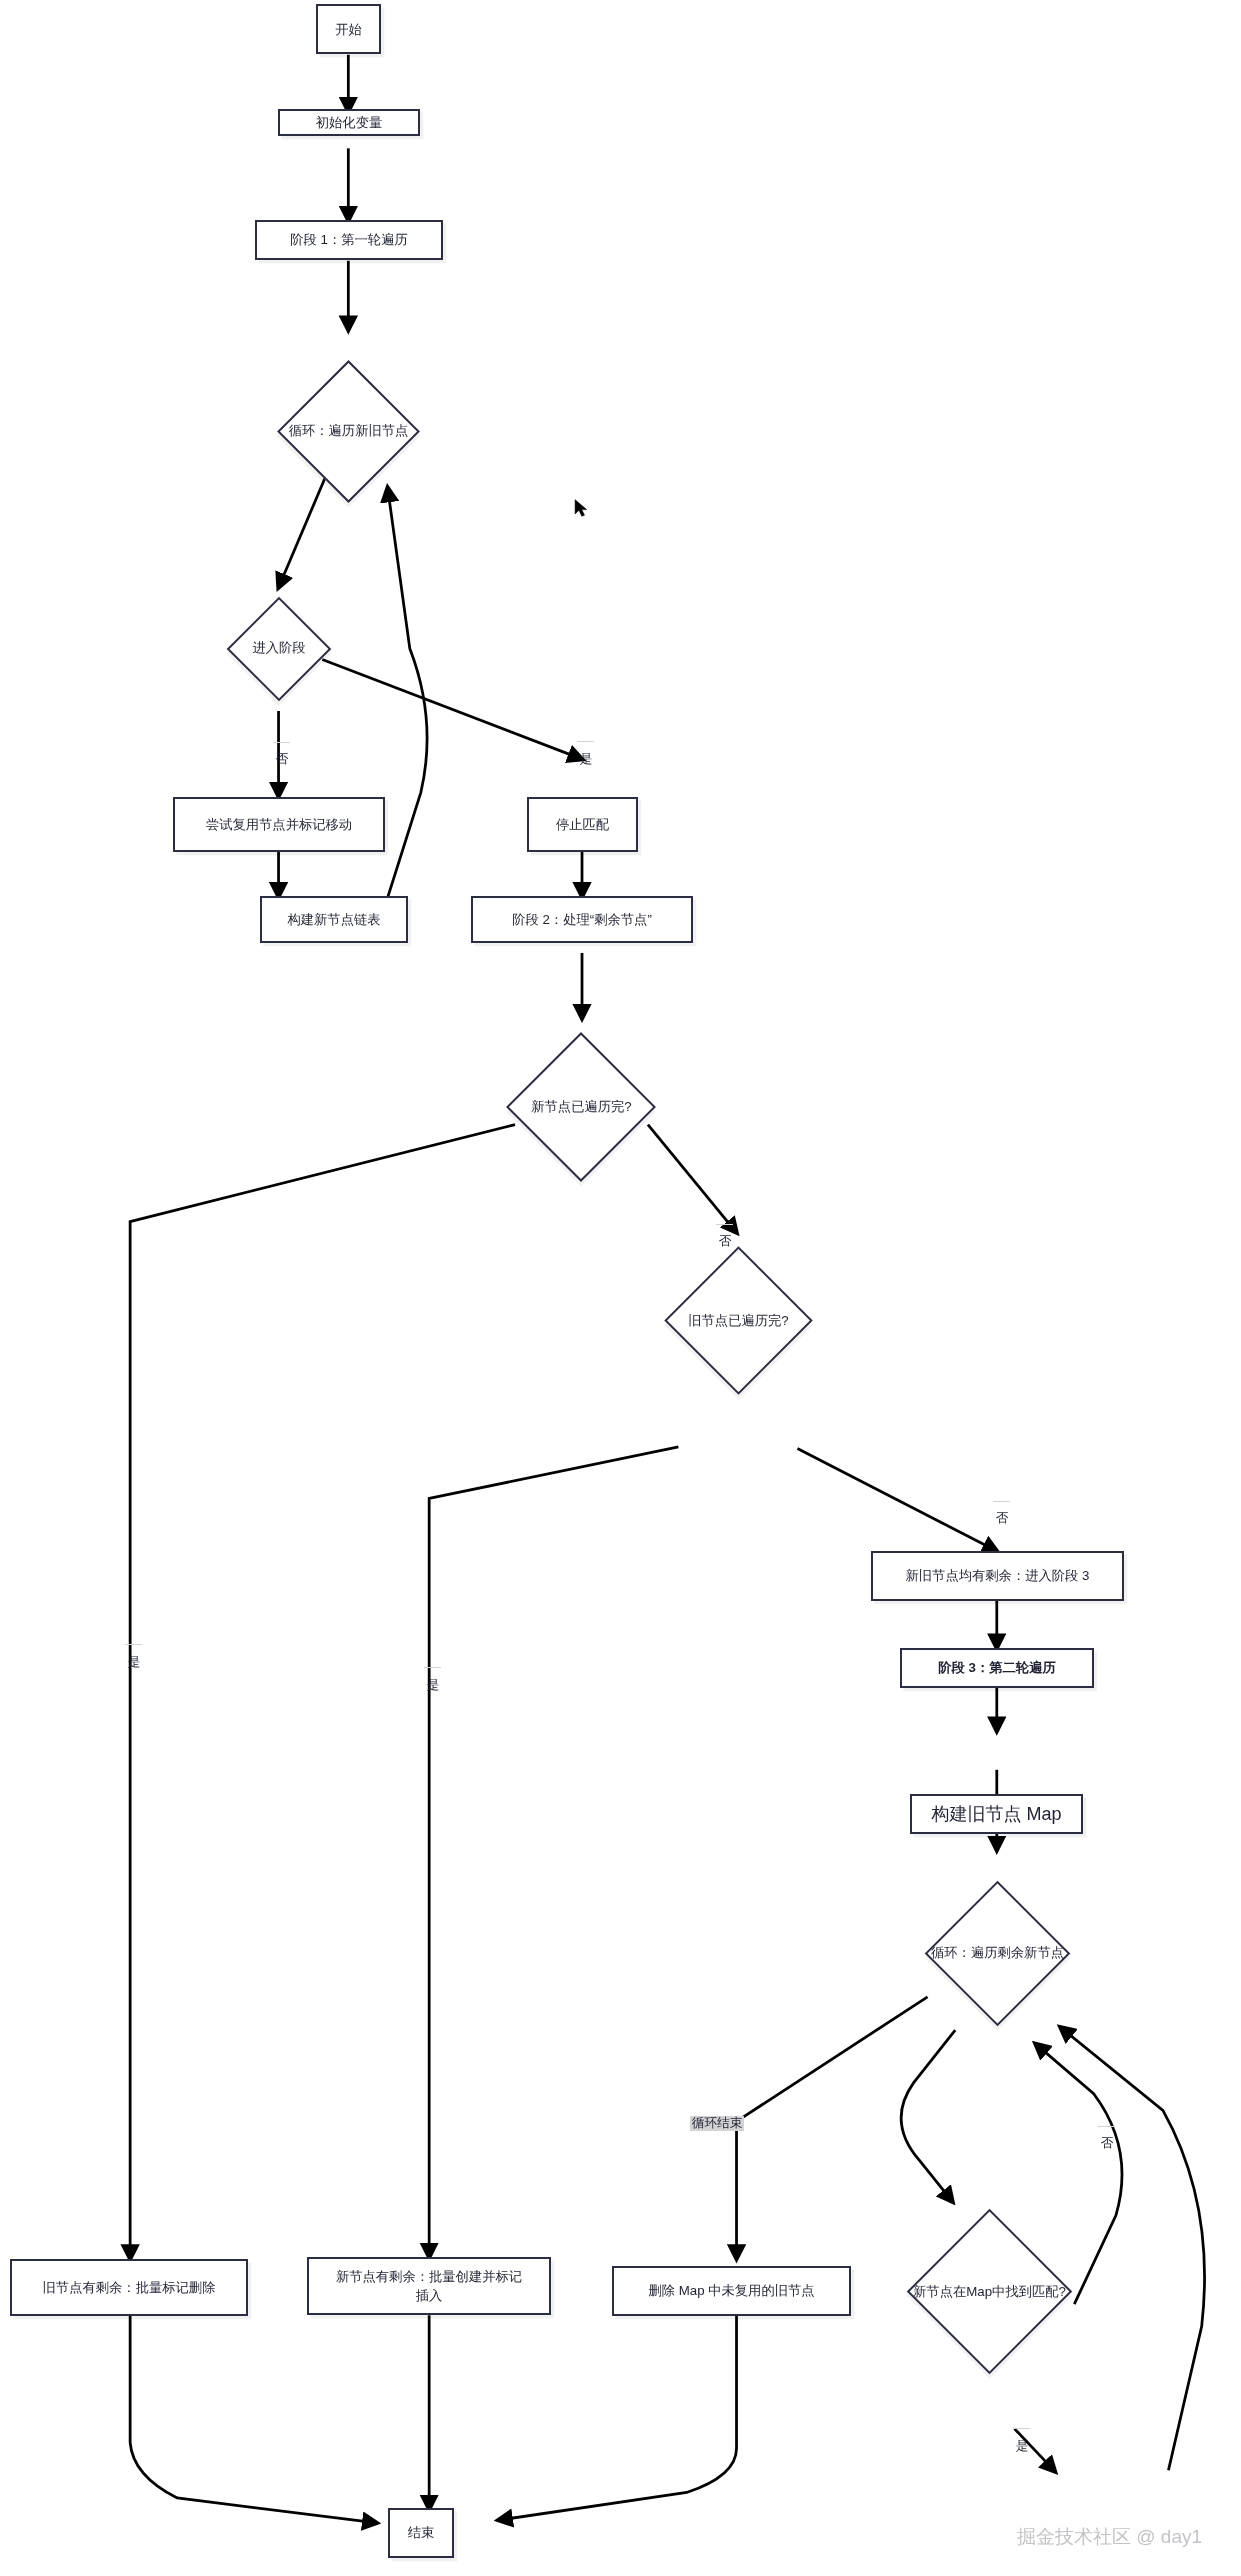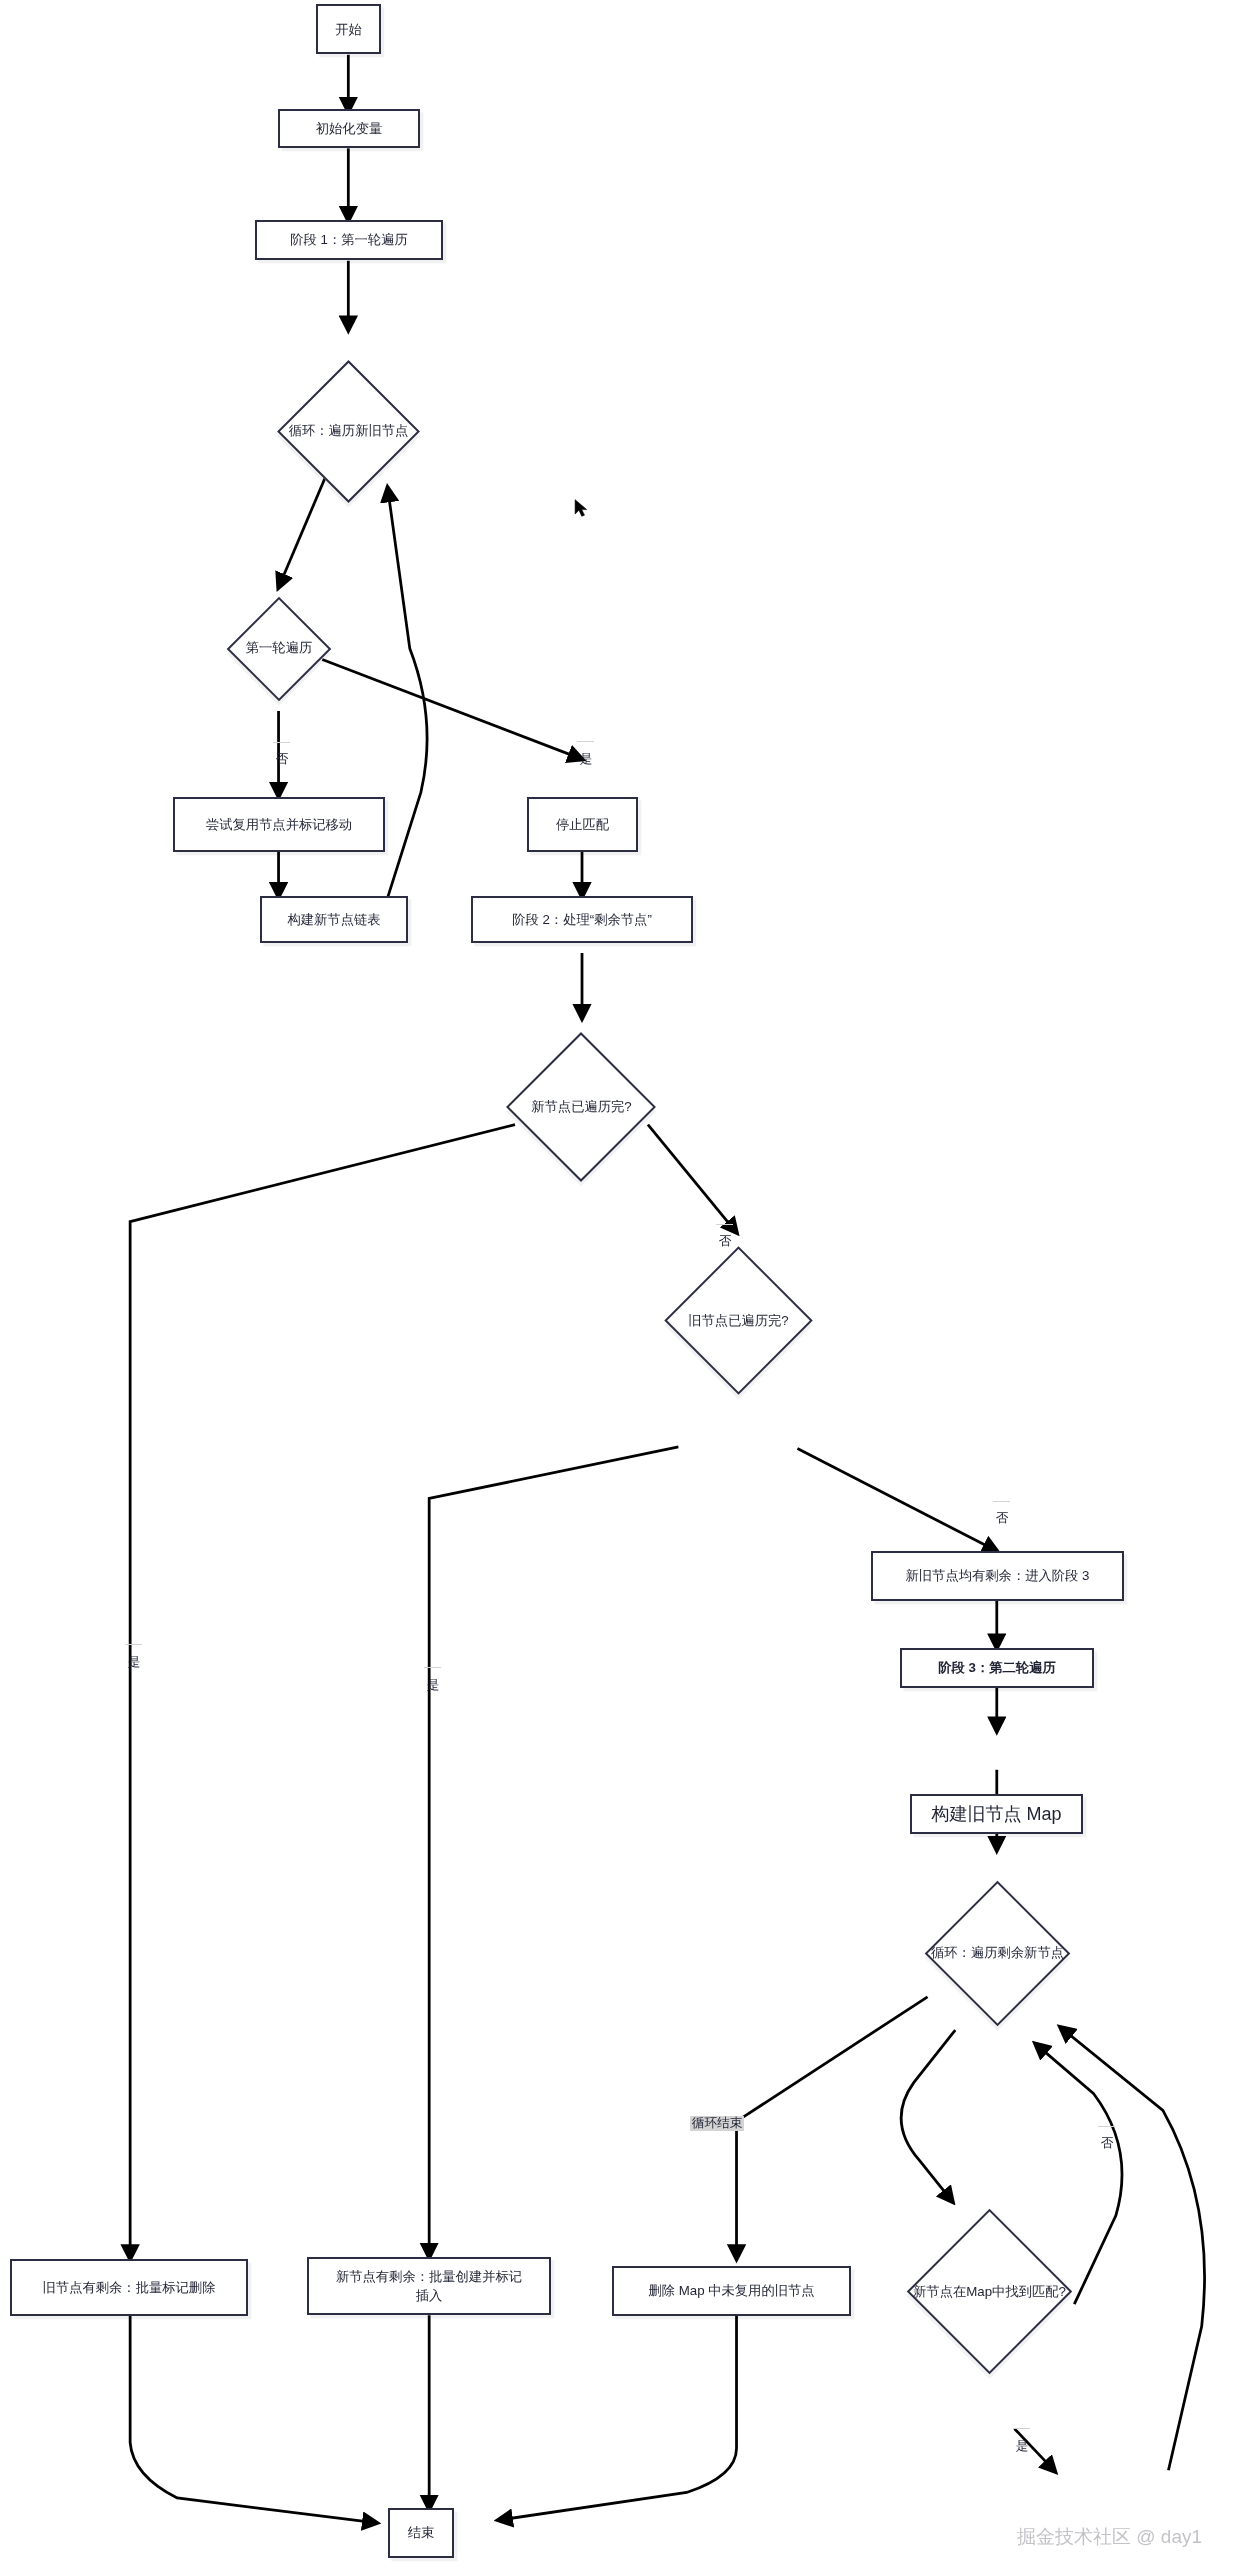--- a/index.html
+++ b/index.html
@@ -155,33 +155,33 @@
       <path d="M 775 4180 L 775 4530"></path>
 
       <path d="M 1330 4180 L 1330 4420 Q 1330 4470 1240 4500 L 900 4550"></path>
     </g>
   </svg>
 
   <div class="node" style="left:316px; top:4.4px; width:65px; height:50px; font-size:13.3px;">
     <span class="label">开始</span>
   </div>
 
-  <div class="node" style="left:278px; top:109px; width:142px; height:39px; font-size:13.3px;">
+  <div class="node" style="left:278px; top:109px; width:142px; height:27px; font-size:13.3px;">
     <span class="label">初始化变量</span>
   </div>
 
   <div class="node" style="left:255px; top:220px; width:188px; height:40px; font-size:13.3px;">
     <span class="label">阶段 1：第一轮遍历</span>
   </div>
 
   <div class="decision" style="left:298px; top:381px; width:101px; height:101px;"></div>
   <div class="decision-text" style="left:260px; top:414px; width:177px; height:34px; font-size:13.3px;">循环：遍历新旧节点</div>
 
   <div class="decision" style="left:242px; top:612px; width:74px; height:74px;"></div>
-  <div class="decision-text" style="left:222px; top:634px; width:114px; height:28px; font-size:13.3px;">第一轮遍历</div>
+  <div class="decision-text" style="left:222px; top:634px; width:114px; height:28px; font-size:13.3px;">进入阶段</div>
 
   <div class="node" style="left:173px; top:797px; width:212px; height:55px; font-size:13.3px;">
     <span class="label">尝试复用节点并标记移动</span>
   </div>
 
   <div class="node" style="left:527px; top:797px; width:111px; height:55px; font-size:13.3px;">
     <span class="label">停止匹配</span>
   </div>
 
   <div class="node" style="left:260px; top:896px; width:148px; height:47px; font-size:13.3px;">

